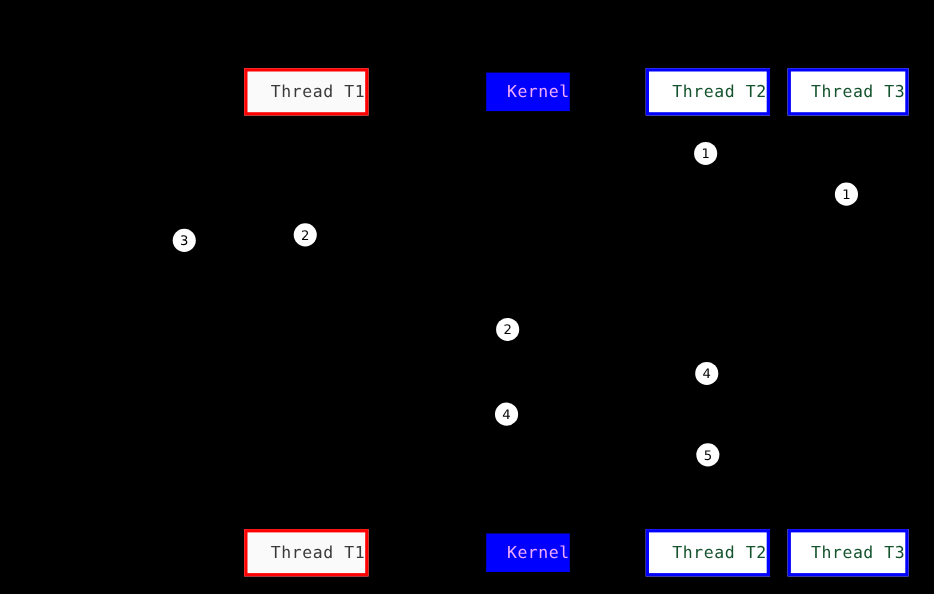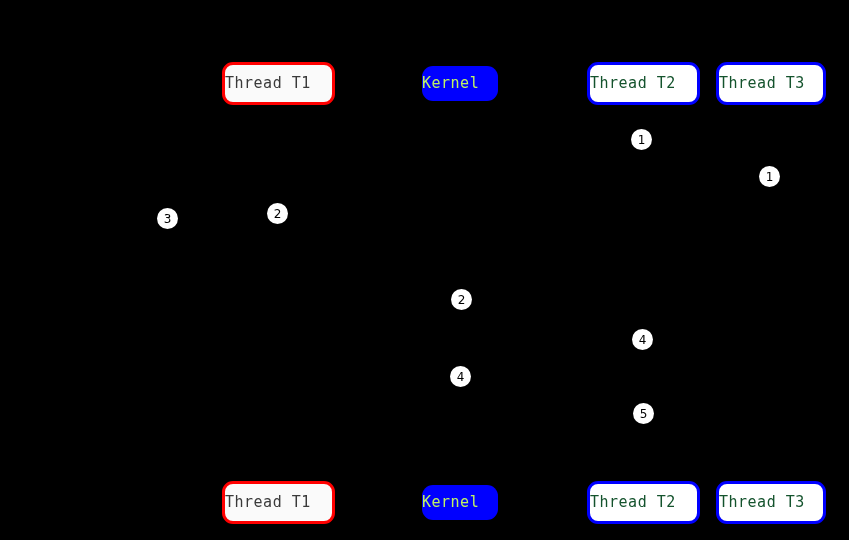--- a/index.html
+++ b/index.html
@@ -15,42 +15,42 @@
     overflow: hidden;
     font-family: "DejaVu Sans Mono", "Liberation Mono", monospace;
   }
 
   
   .participant {
     position: absolute;
     box-sizing: border-box;
     display: flex;
     align-items: center;
-    justify-content: flex-start;
+    justify-content: flex-end;
     font-family: "DejaVu Sans Mono", "Liberation Mono", monospace;
     font-size: 15px;
     letter-spacing: 0.5px;
     white-space: nowrap;
     line-height: 1;
-    border-radius: 11px;
   }
   .participant.thread-red {
     border: 3px solid #FF0000;
     background: #FAFAFA;
     color: #3A3A3A;
   }
   .participant.thread-blue {
     border: 3px solid #0000FF;
     background: #FFFFFF;
     color: #14532d;
   }
   .participant.kernel {
     border: 0;
     background: #0000FF;
-    color: #bef264;
+    color: #f0abfc;
+    margin-left: 20px;
   }
 
   
   .lifeline {
     position: absolute;
     width: 1px;
     background: #000000;
   }
 
   

